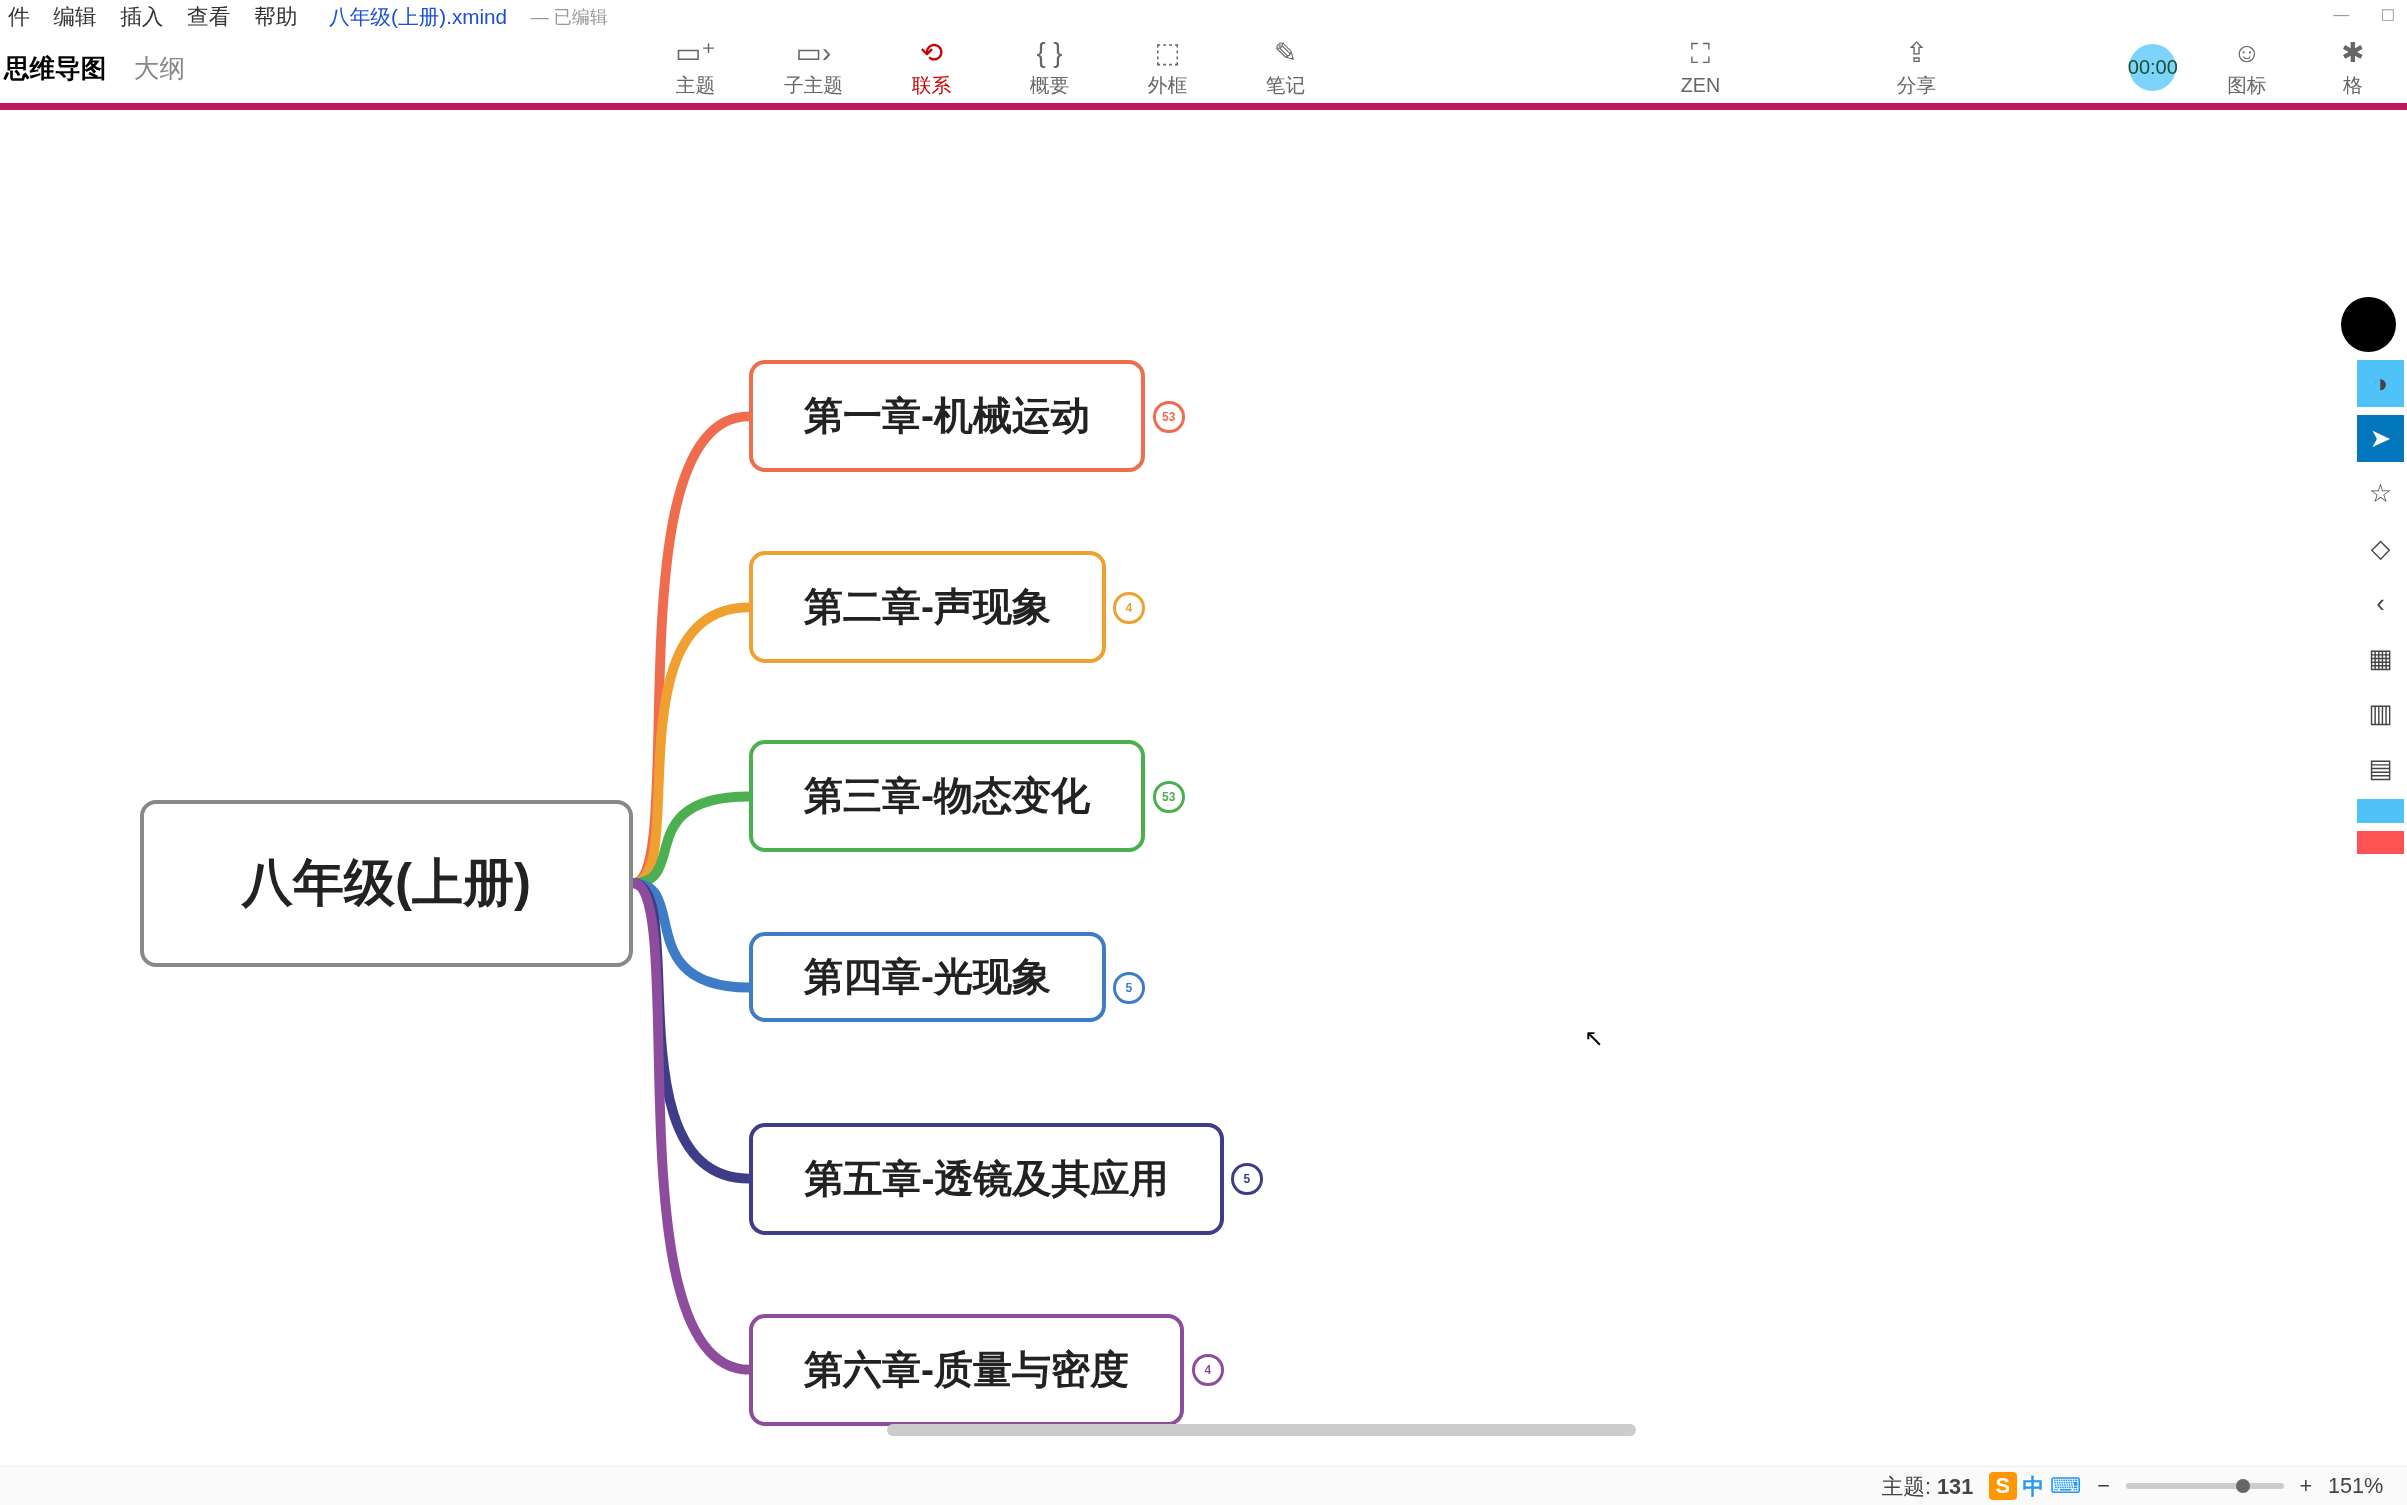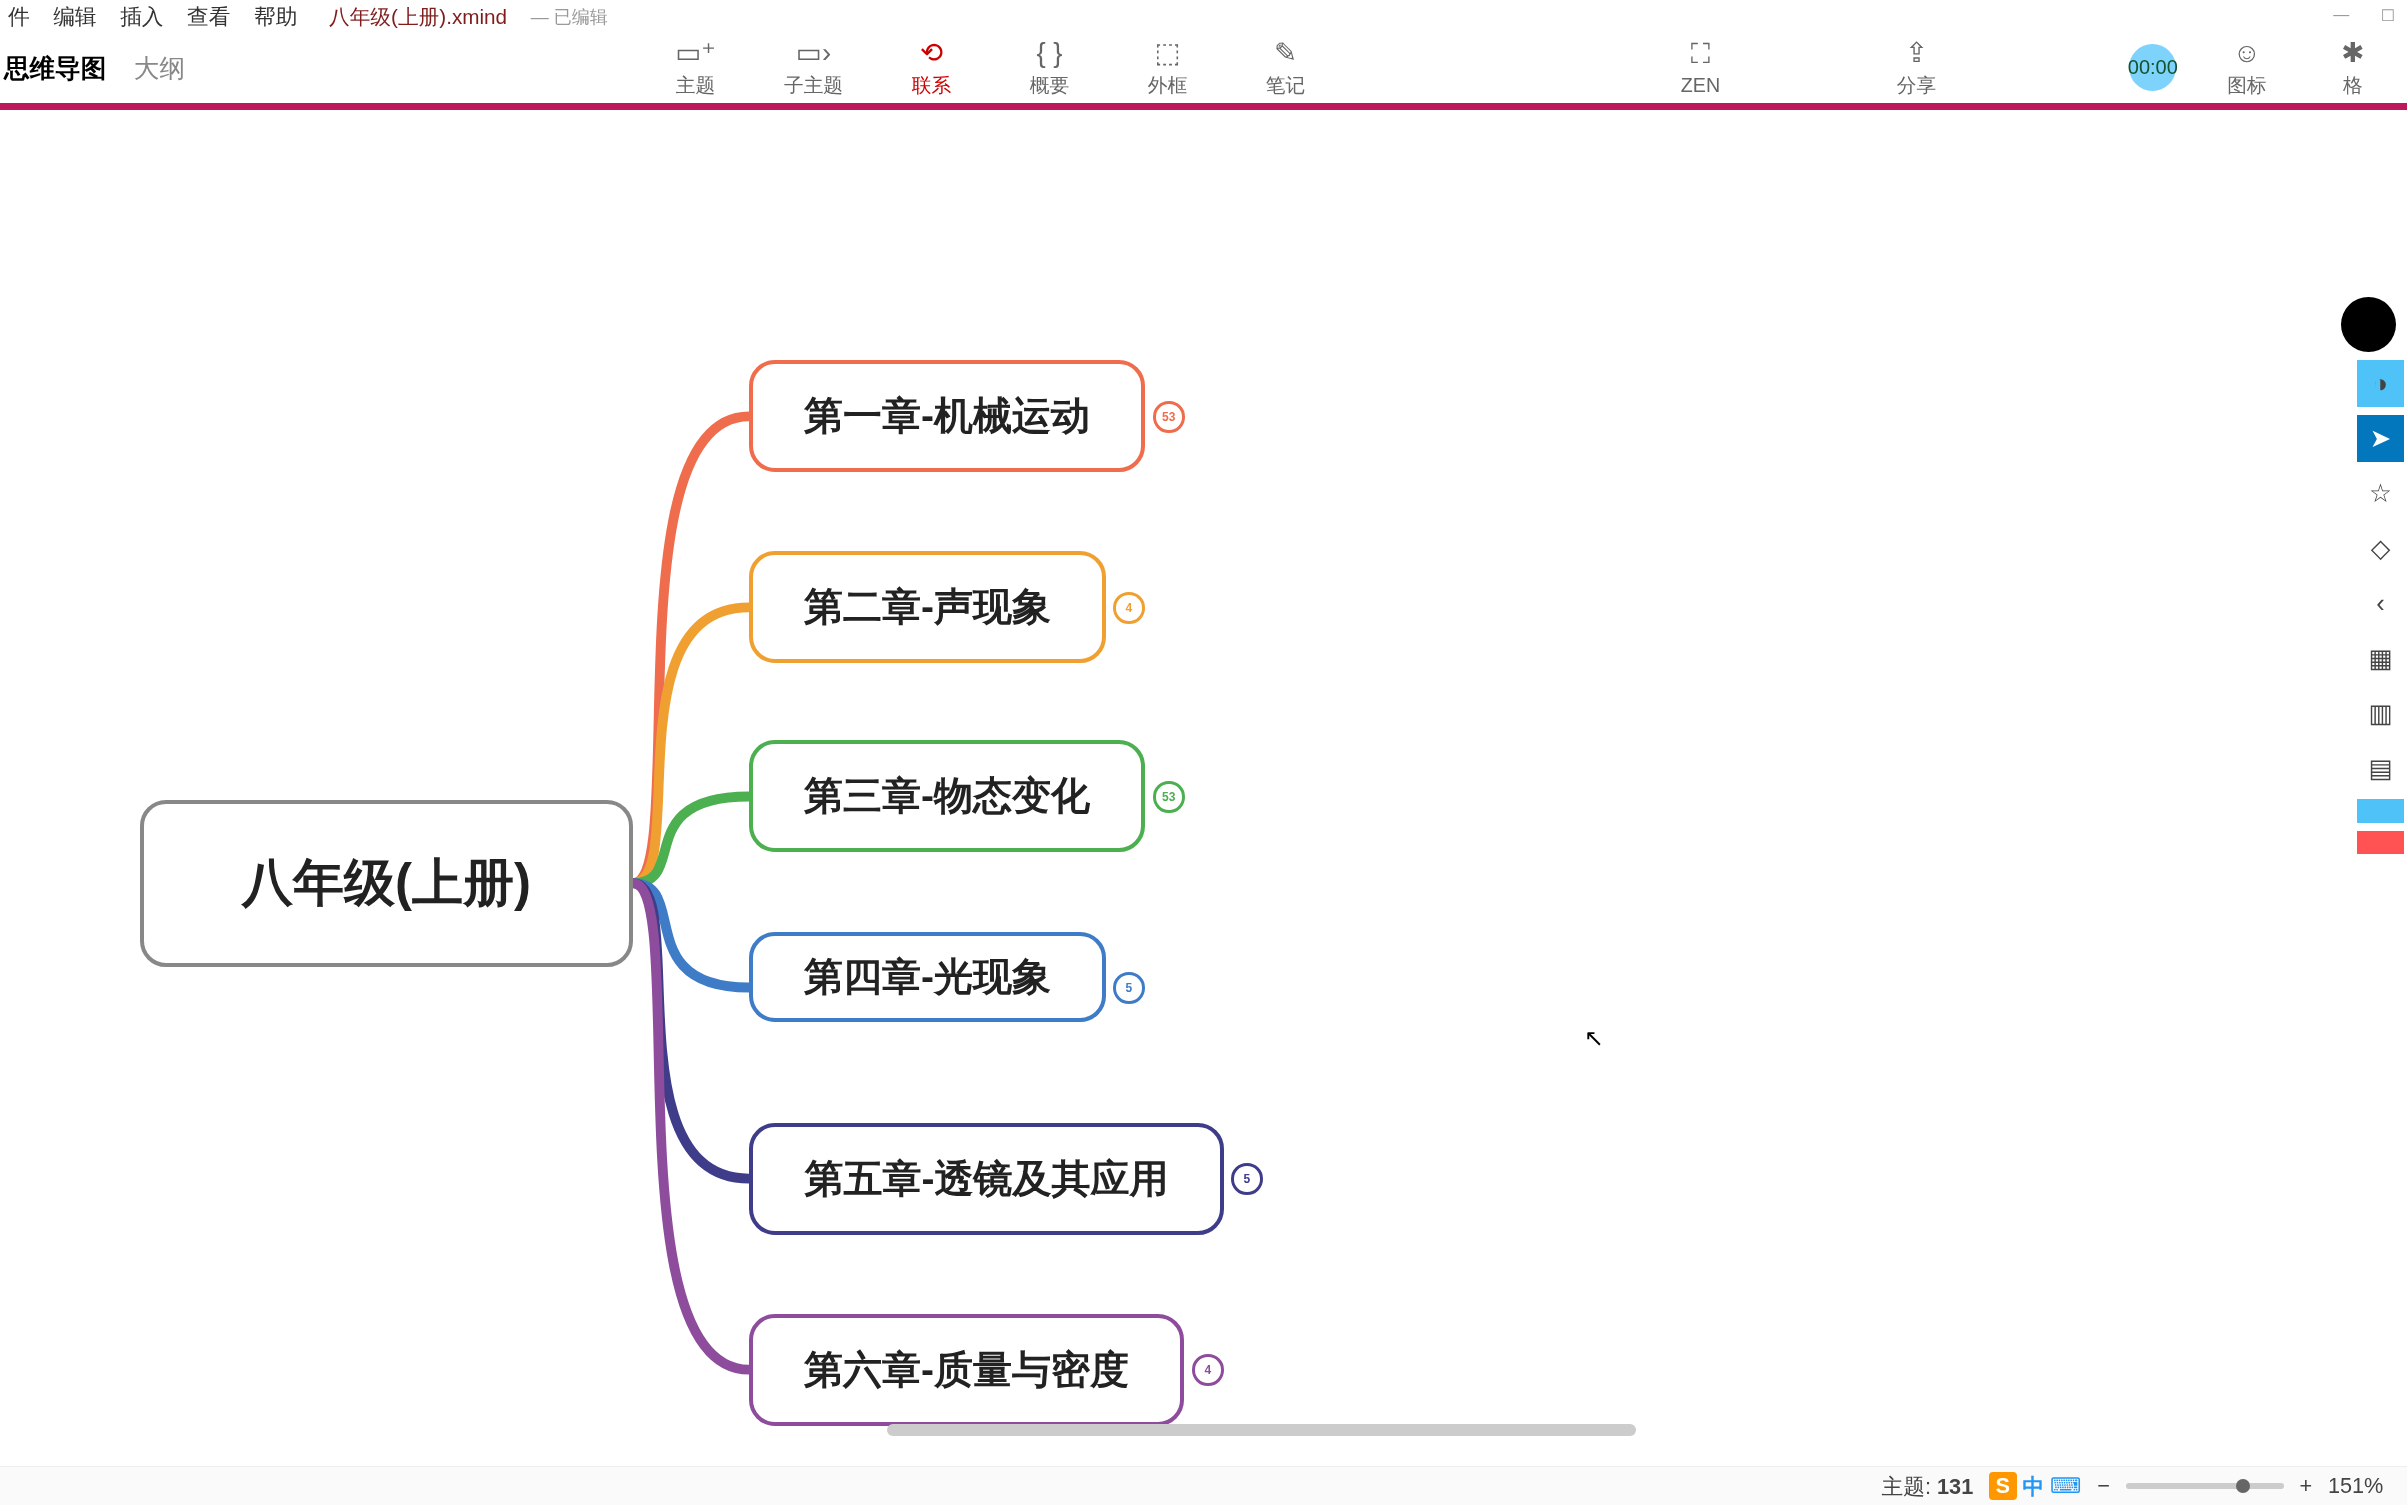--- a/index.html
+++ b/index.html
@@ -13,21 +13,21 @@
 .menubar {
   height: 33px;
   display: flex;
   align-items: center;
   padding: 0 7.9px;
   font-size: 21.7px;
   color: #333;
   gap: 23.6px;
 }
 .menubar .menu-item { cursor: pointer; }
-.menubar .filename { color: #7f1d1d; margin-left: 7.9px; font-size: 20.7px; }
+.menubar .filename { color: #1d4ed8; margin-left: 7.9px; font-size: 20.7px; }
 .menubar .status { color: #999; font-size: 18px; }
 .window-controls { position: absolute; right: 11.8px; top: 5.9px; display: flex; gap: 31.5px; }
 .toolbar {
   height: 77px;
   display: flex;
   align-items: center;
   position: relative;
   border-bottom: 7px solid #be185d;
 }
 .view-tabs { display: flex; gap: 27.6px; padding-left: 3.9px; font-size: 25.6px; }
@@ -38,21 +38,21 @@
 .tool-btn.active { color: #c00; }
 .tool-btn .icon { font-size: 27.6px; height: 31.5px; display: flex; align-items: center; }
 .right-tools { position: absolute; right: 19.7px; display: flex; gap: 35px; align-items: center; }
 .avatar-badge { width: 47px; height: 47px; border-radius: 50%; background: #7dd3fc; display: flex; align-items: center; justify-content: center; font-size: 20px; color: #14532d; }
 
 .canvas { position: relative; width: 100%; height: 1369px; background: #fff; }
 .mind-svg { position: absolute; left: 0; top: 0; }
 .node {
   position: absolute;
   border: 4.9px solid;
-  border-radius: 26px;
+  border-radius: 16px;
   background: #fff;
   display: flex;
   align-items: center;
   justify-content: center;
   font-weight: bold;
   color: #222;
 }
 .root-node { font-size: 51px; padding: 58px 39px; border-color: #888; }
 .child-node { font-size: 39px; padding: 23.6px 31.5px; }
 .badge {

